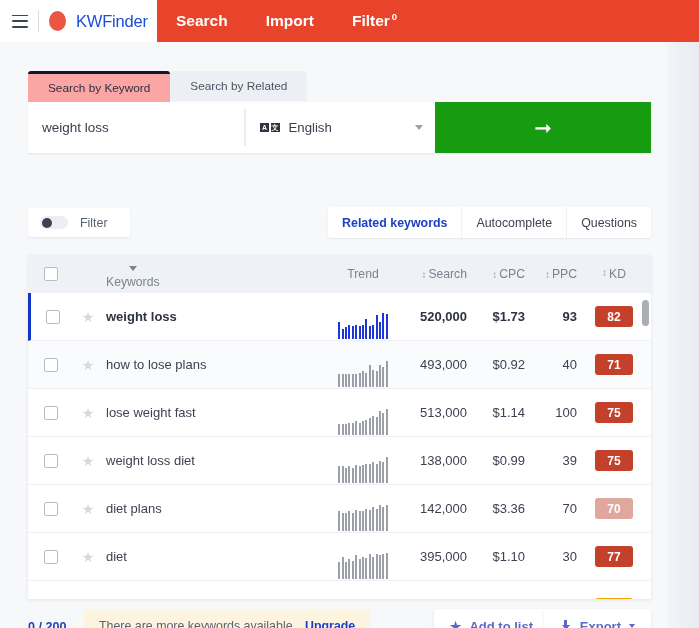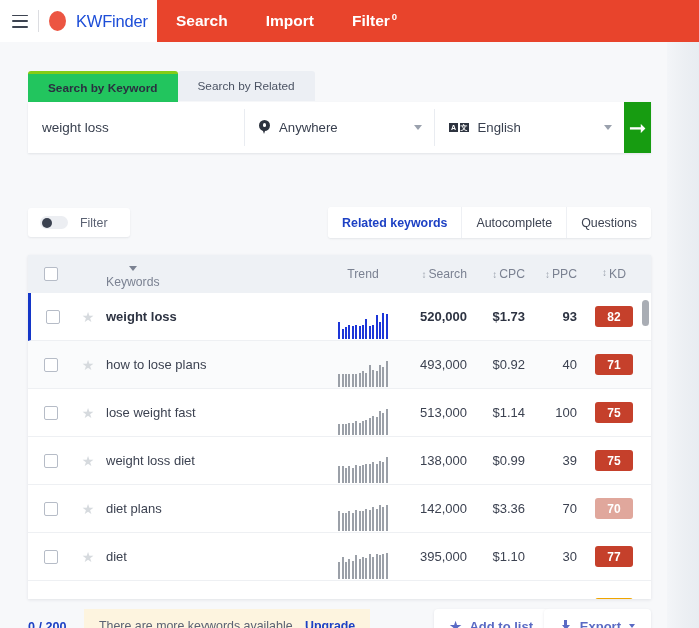--- a/index.html
+++ b/index.html
@@ -53,22 +53,22 @@
   .content { position:absolute; left:0; top:0; width:667px; height:586px; }
 
   
   .tabs-row { position:absolute; left:28px; top:29px; display:flex; }
   .stab {
     height:30px; padding:0 20px; display:flex; align-items:center;
     font-size:11.8px; background:#eceff4; color:#4b5363; cursor:pointer;
     border-radius:3px 3px 0 0;
   }
   .stab.active {
-    background:#22c55e; color:#2a3040; font-weight:bold;
-    border-top:3px solid #84cc16; height:31px;
+    background:#fca5a5; color:#2a3040; font-weight:normal;
+    border-top:3px solid #0f172a; height:31px;
   }
 
   .searchbar {
     position:absolute; left:28px; top:60px; width:623px; height:51px;
     background:#ffffff; display:flex; align-items:stretch;
     box-shadow: 0 1px 2px rgba(40,50,70,.10);
   }
   .sb-kw { flex:0 0 216px; display:flex; align-items:center; padding-left:14px; }
   .sb-kw input {
     border:0; outline:0; font-size:13.5px; color:#39404f; width:100%;
@@ -233,27 +233,20 @@
       <div class="stab">
         <span>Search by Related</span>
       </div>
     </div>
 
     <div class="searchbar">
       <div class="sb-kw">
         <input type="text" value="weight loss" style="">
       </div>
       <div class="sb-sep"></div>
-      <div class="sb-sel">
-        <span class="pin">
-            <i></i>
-          </span>
-        <span class="lbl">Anywhere</span>
-        <span class="caret"></span>
-      </div>
       <div class="sb-sep"></div>
       <div class="sb-sel">
         <span class="langicon">
             <b>A</b>
             <b>文</b>
           </span>
         <span class="lbl">English</span>
         <span class="caret"></span>
       </div>
       <div class="sb-go">

